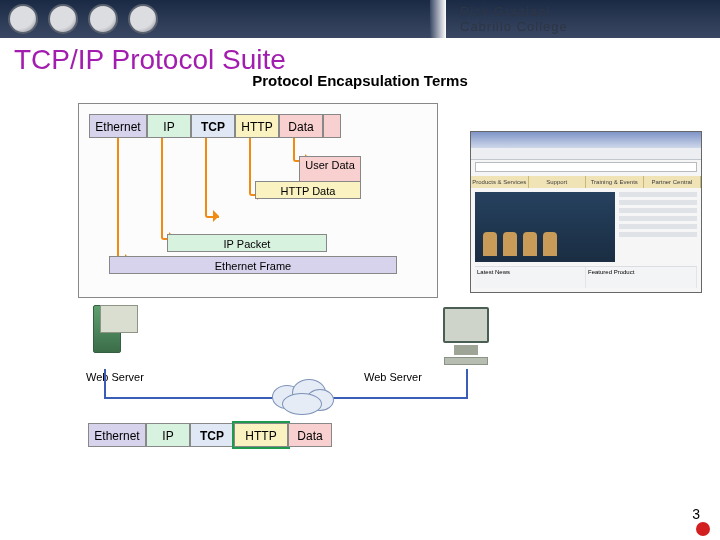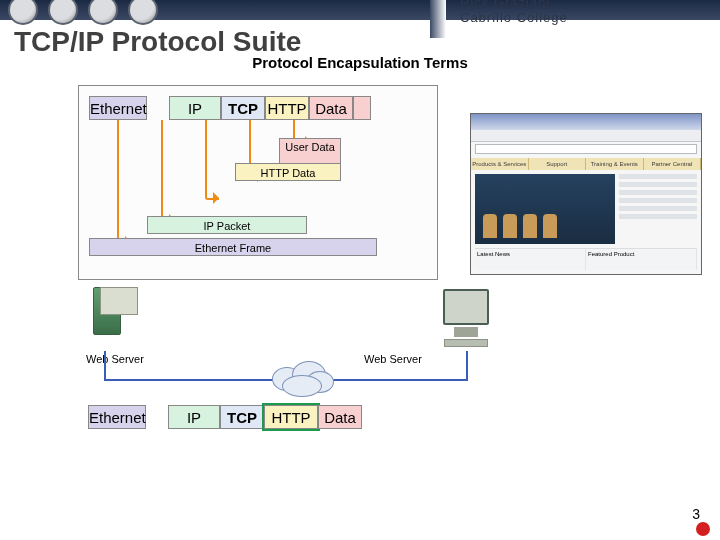--- a/index.html
+++ b/index.html
@@ -1,42 +1,42 @@
 <!DOCTYPE html>
 <html><head>
 <meta charset="utf-8">
 <style>
   * { margin:0; padding:0; box-sizing:border-box; }
   body { width:720px; height:540px; font-family:Arial,Helvetica,sans-serif; background:#fff; position:relative; overflow:hidden; font-size:12px; }
 
   
-  .banner { height:20px; background:linear-gradient(#1b2a44,#3a4864); color:#cfd6df; display:flex; align-items:center; position:relative; }
+  .banner { height:38px; background:linear-gradient(#1b2a44,#3a4864); color:#cfd6df; display:flex; align-items:center; position:relative; }
   .banner-left { width:430px; height:38px; display:flex; align-items:center; padding-left:8px; gap:10px; }
   .gear { width:30px; height:30px; border-radius:50%; background:radial-gradient(circle at 35% 30%, #dcdde0 0 60%, #7c8088 100%); border:2px solid #5a6270; }
   .banner-right { flex:1; text-align:left; padding-left:30px; color:#2a3346; display:flex; flex-direction:column; justify-content:center; height:38px; }
   .banner-right .l1, .banner-right .l2 { font-size:13px; letter-spacing:1px; color:#2e3645; }
   .banner-mid { position:absolute; left:430px; top:0; width:16px; height:38px; background:linear-gradient(90deg,#3a4864,#fff); }
 
-  .title { color:#404040; font-size:28px; font-weight:bold; padding:6px 14px 0 14px; }
+  .title { color:#a21caf; font-size:28px; font-weight:normal; padding:6px 14px 0 14px; }
   .subtitle { font-weight:bold; text-align:center; font-size:15px; margin-top:-4px; }
 
   .stage { position:relative; width:700px; height:440px; margin-left:8px; }
 
   
   .encap { position:absolute; left:70px; top:14px; width:360px; height:195px; border:1px solid #888; background:#fcfcfc; }
   .proto-row { position:absolute; left:10px; top:10px; display:flex; }
-  .proto-row .cell, .proto-row2 .cell { height:24px; line-height:24px; text-align:center; font-size:15px; border:1px solid #888; }
+  .proto-row .cell, .proto-row2 .cell { height:24px; line-height:24px; text-align:center; font-size:12px; border:1px solid #888; }
   .eth   { width:58px; background:#d8d3ec; }
-  .ip    { width:52px; background:#d8f2e0;margin-left:22px; }
+  .ip    { width:44px; background:#d8f2e0; }
   .tcp   { width:44px; background:#e0e8f5;font-weight:bold; }
   .http  { width:44px; background:#faf2c0; }
   .data  { width:44px; background:#f9d0d0; }
   .pad   { width:18px; background:#f9d0d0; border-left:none; }
 
-  .enc-label { position:absolute; font-size:11px; text-align:center; height:18px; line-height:18px; border:1px solid #888; }
+  .enc-label { position:absolute; font-size:11px; text-align:center; height:18px; line-height:18px; border:1px solid #888;margin-left:20px; }
   .lbl-user  { left:200px; top:52px;  width:62px; height:30px; line-height:14px; padding-top:1px; background:#f9d0d0; }
   .lbl-http  { left:156px; top:77px;  width:106px; background:#faf2c0; }
   .lbl-tcp   { left:112px; top:108px; width:150px; background:#e0e8f5; }
   .lbl-ip    { left:68px;  top:130px; width:160px; background:#d8f2e0; }
   .lbl-eth   { left:10px;  top:152px; width:288px; background:#d8d3ec; }
 
   
   .arrow { position:absolute; border:2px solid #f08a10; border-top:none; border-right:none; border-bottom-left-radius:3px; }
   .ar1 { left:38px;  top:34px; width:14px;  height:124px; }
   .ar2 { left:82px;  top:34px; width:14px;  height:102px; }

